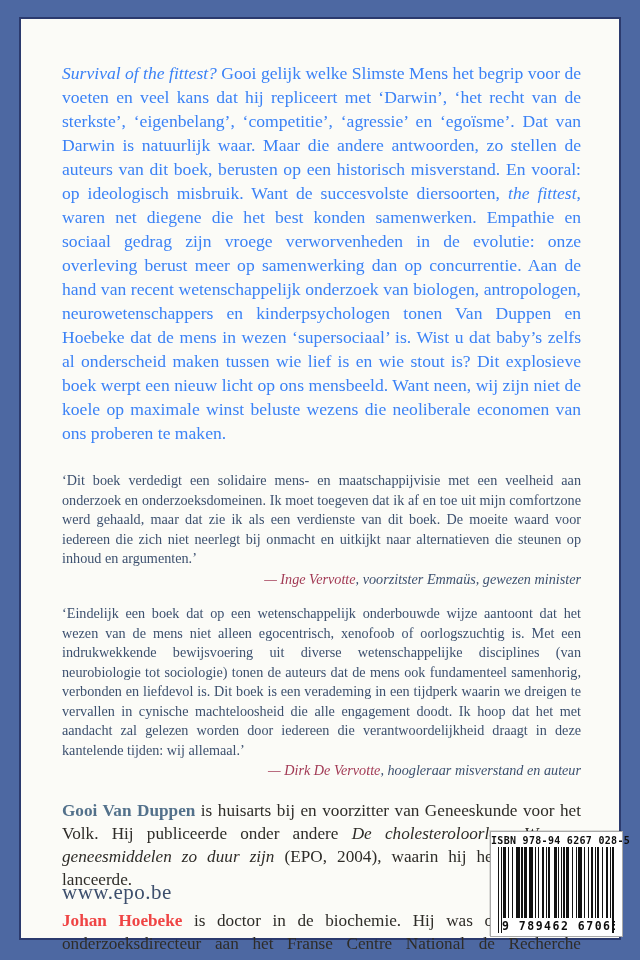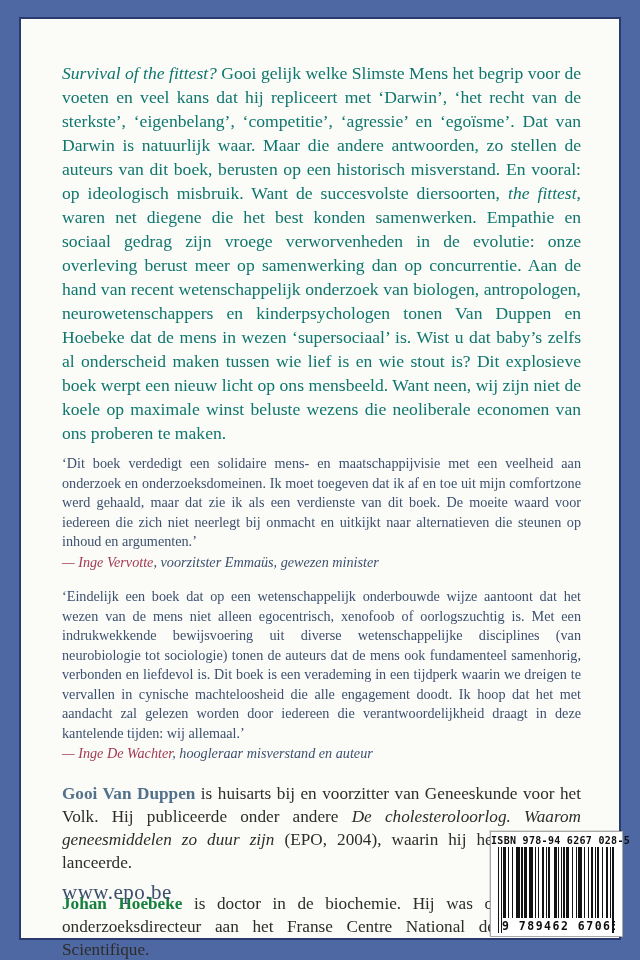--- a/index.html
+++ b/index.html
@@ -21,37 +21,38 @@
     background: #fbfbf7;
     border: 2px solid #2b3a6e;
   }
   .content {
     position: absolute;
     left: 41px; right: 38px; top: 42px;
   }
   .blurb {
     font-size: 17.6px;
     line-height: 24px;
-    color: #0f766e;
+    color: #3b82f6;
     text-align: justify;
-    margin-bottom: 9px;
+    margin-bottom: 26px;
   }
   .quote-block { margin-bottom: 15px; }
   .quote-text {
     font-size: 14.2px;
     line-height: 19.5px;
     color: #3c506f;
     text-align: justify;
   }
   .quote-attrib {
     font-size: 14.2px;
     line-height: 19.5px;
     font-style: italic;
     color: #3c506f;
     margin-top: 1px;
+    text-align: right;
   }
   .attrib-name { color: #a23a55; }
   .bio {
     font-size: 17.2px;
     line-height: 23px;
     color: #2e2c28;
     text-align: justify;
     margin-top: 18px;
   }
   .publisher-url {
@@ -119,25 +120,25 @@
 
       <p class="blurb"><span style="font-style: italic;">Survival of the fittest?</span><span> Gooi gelijk welke Slimste Mens het begrip voor de voeten en veel kans dat hij repliceert met ‘Darwin’, ‘het recht van de sterkste’, ‘eigenbelang’, ‘competitie’, ‘agressie’ en ‘egoïsme’. Dat van Darwin is natuurlijk waar. Maar die andere antwoorden, zo stellen de auteurs van dit boek, berusten op een historisch misverstand. En vooral: op ideologisch misbruik. Want de succesvolste diersoorten, </span><span style="font-style: italic;">the fittest</span><span>, waren net diegene die het best konden samenwerken. Empathie en sociaal gedrag zijn vroege verworvenheden in de evolutie: onze overleving berust meer op samenwerking dan op concurrentie. Aan de hand van recent wetenschappelijk onderzoek van biologen, antropologen, neurowetenschappers en kinderpsychologen tonen Van Duppen en Hoebeke dat de mens in wezen ‘supersociaal’ is. Wist u dat baby’s zelfs al onderscheid maken tussen wie lief is en wie stout is? Dit explosieve boek werpt een nieuw licht op ons mensbeeld. Want neen, wij zijn niet de koele op maximale winst beluste wezens die neoliberale economen van ons proberen te maken.</span></p>
 
       <div class="quote-block">
         <p class="quote-text">‘Dit boek verdedigt een solidaire mens- en maatschappijvisie met een veelheid aan onderzoek en onderzoeksdomeinen. Ik moet toegeven dat ik af en toe uit mijn comfortzone werd gehaald, maar dat zie ik als een verdienste van dit boek. De moeite waard voor iedereen die zich niet neerlegt bij onmacht en uitkijkt naar alternatieven die steunen op inhoud en argumenten.’</p>
         <p class="quote-attrib"><span class="attrib-name">— Inge Vervotte</span><span>, voorzitster Emmaüs, gewezen minister</span></p>
       </div>
 
       <div class="quote-block">
         <p class="quote-text">‘Eindelijk een boek dat op een wetenschappelijk onderbouwde wijze aantoont dat het wezen van de mens niet alleen egocentrisch, xenofoob of oorlogszuchtig is. Met een indrukwekkende bewijsvoering uit diverse wetenschappelijke disciplines (van neurobiologie tot sociologie) tonen de auteurs dat de mens ook fundamenteel samenhorig, verbonden en liefdevol is. Dit boek is een verademing in een tijdperk waarin we dreigen te vervallen in cynische machteloosheid die alle engagement doodt. Ik hoop dat het met aandacht zal gelezen worden door iedereen die verantwoordelijkheid draagt in deze kantelende tijden: wij allemaal.’</p>
-        <p class="quote-attrib"><span class="attrib-name">— Inge De Wachter</span><span>, hoogleraar misverstand en auteur</span></p>
+        <p class="quote-attrib"><span class="attrib-name">— Dirk De Vervotte</span><span>, hoogleraar misverstand en auteur</span></p>
       </div>
 
       <p class="bio"><span style="font-weight: bold; color: rgb(83, 113, 139);">Gooi Van Duppen</span><span> is huisarts bij en voorzitter van Geneeskunde voor het Volk. Hij publiceerde onder andere </span><span style="font-style: italic;">De cholesteroloorlog. Waarom geneesmiddelen zo duur zijn</span><span> (EPO, 2004), waarin hij het kiwimodel lanceerde.</span></p>
-      <p class="bio"><span style="font-weight: bold; color: #15803d;">Johan Hoebeke</span><span> is doctor in de biochemie. Hij was onder andere onderzoeksdirecteur aan het Franse Centre National de Recherche Scientifique.</span></p>
+      <p class="bio"><span style="font-weight: bold; color: #ef4444;">Johan Hoebeke</span><span> is doctor in de biochemie. Hij was onder andere onderzoeksdirecteur aan het Franse Centre National de Recherche Scientifique.</span></p>
 
     </div>
 
     <div class="publisher-url">www.epo.be</div>
 
     <div class="barcode-box">
       <div class="isbn-label">ISBN 978-94 6267 028-5</div>
       <div class="bars-wrap">
         <div class="bars" id="bars">
             <div class="bar" style="width: 1.9px;"></div>

